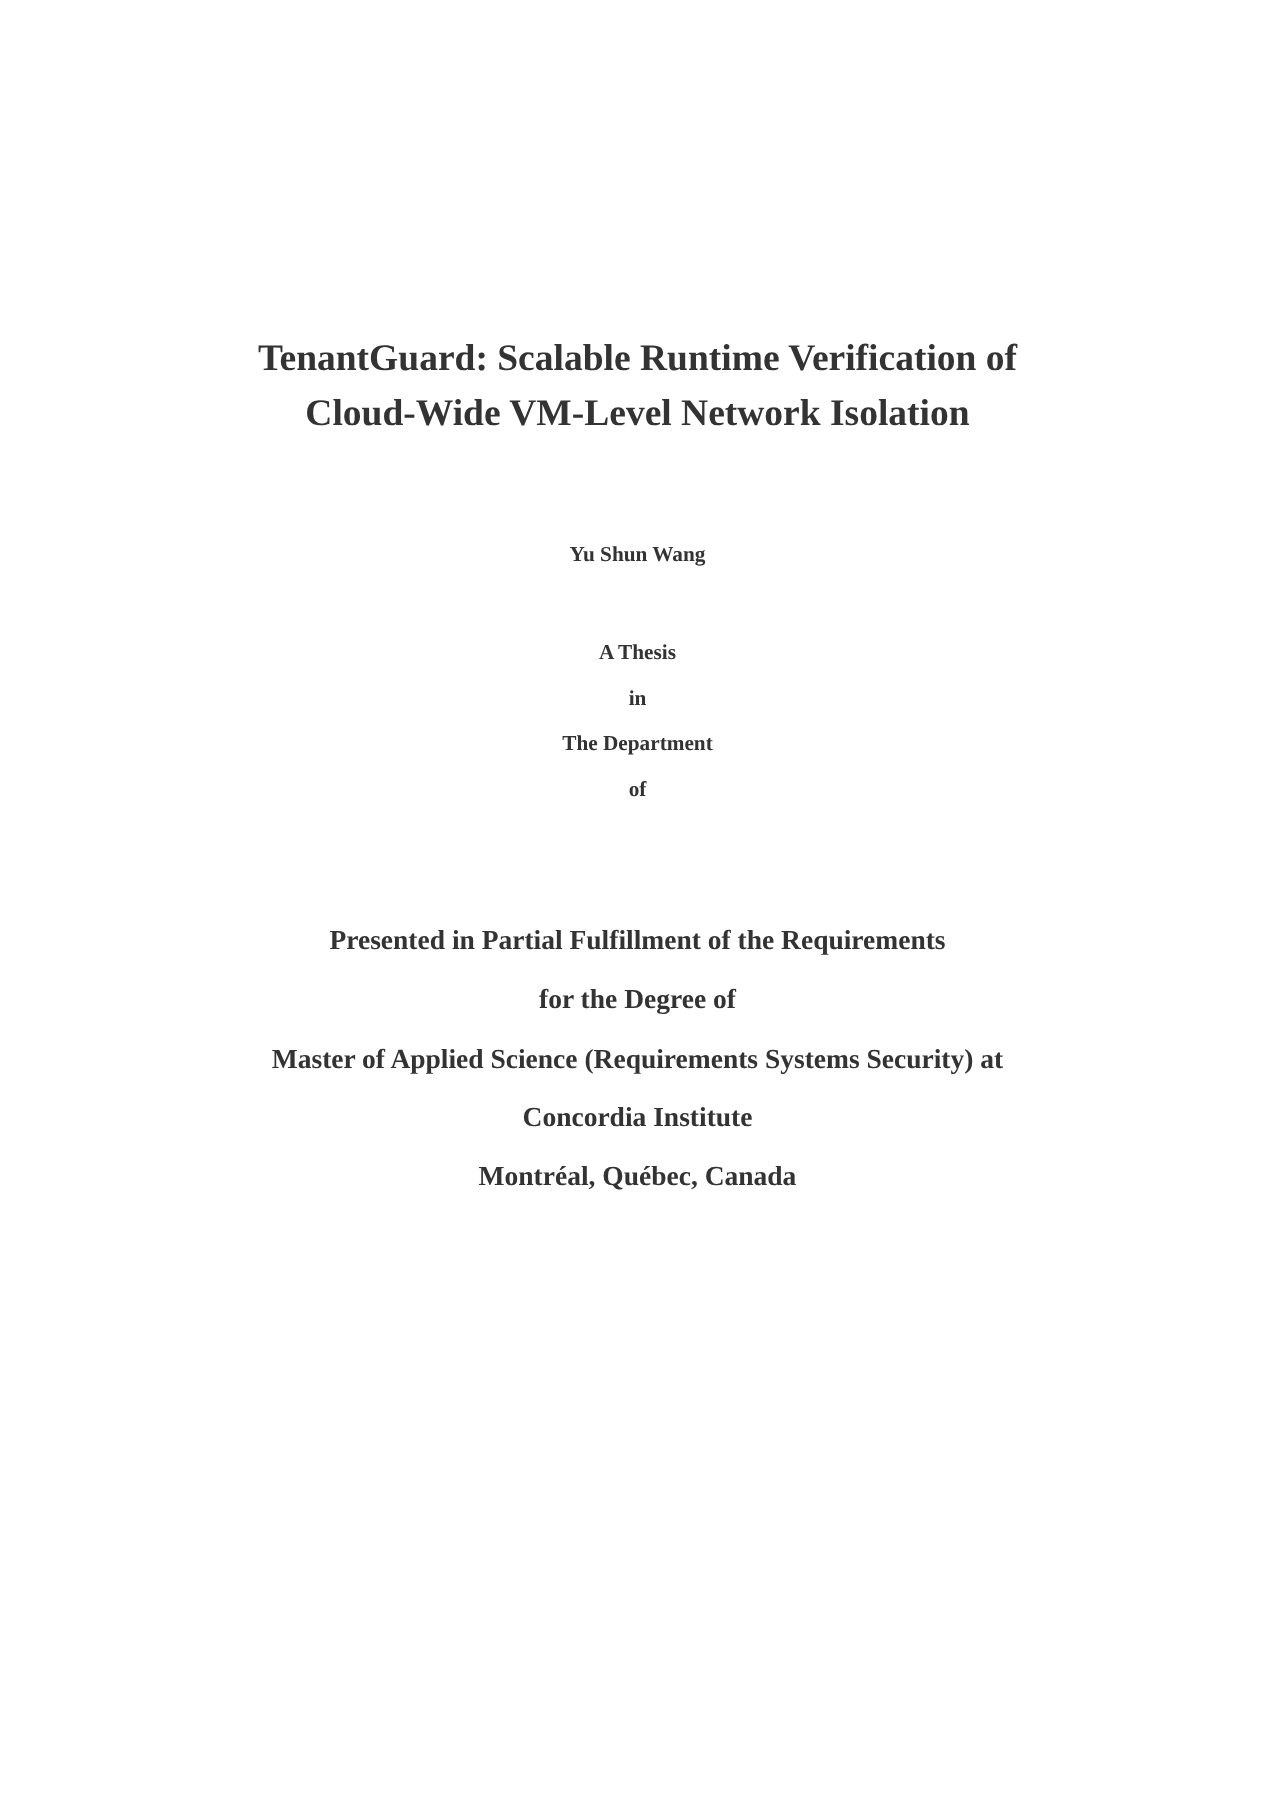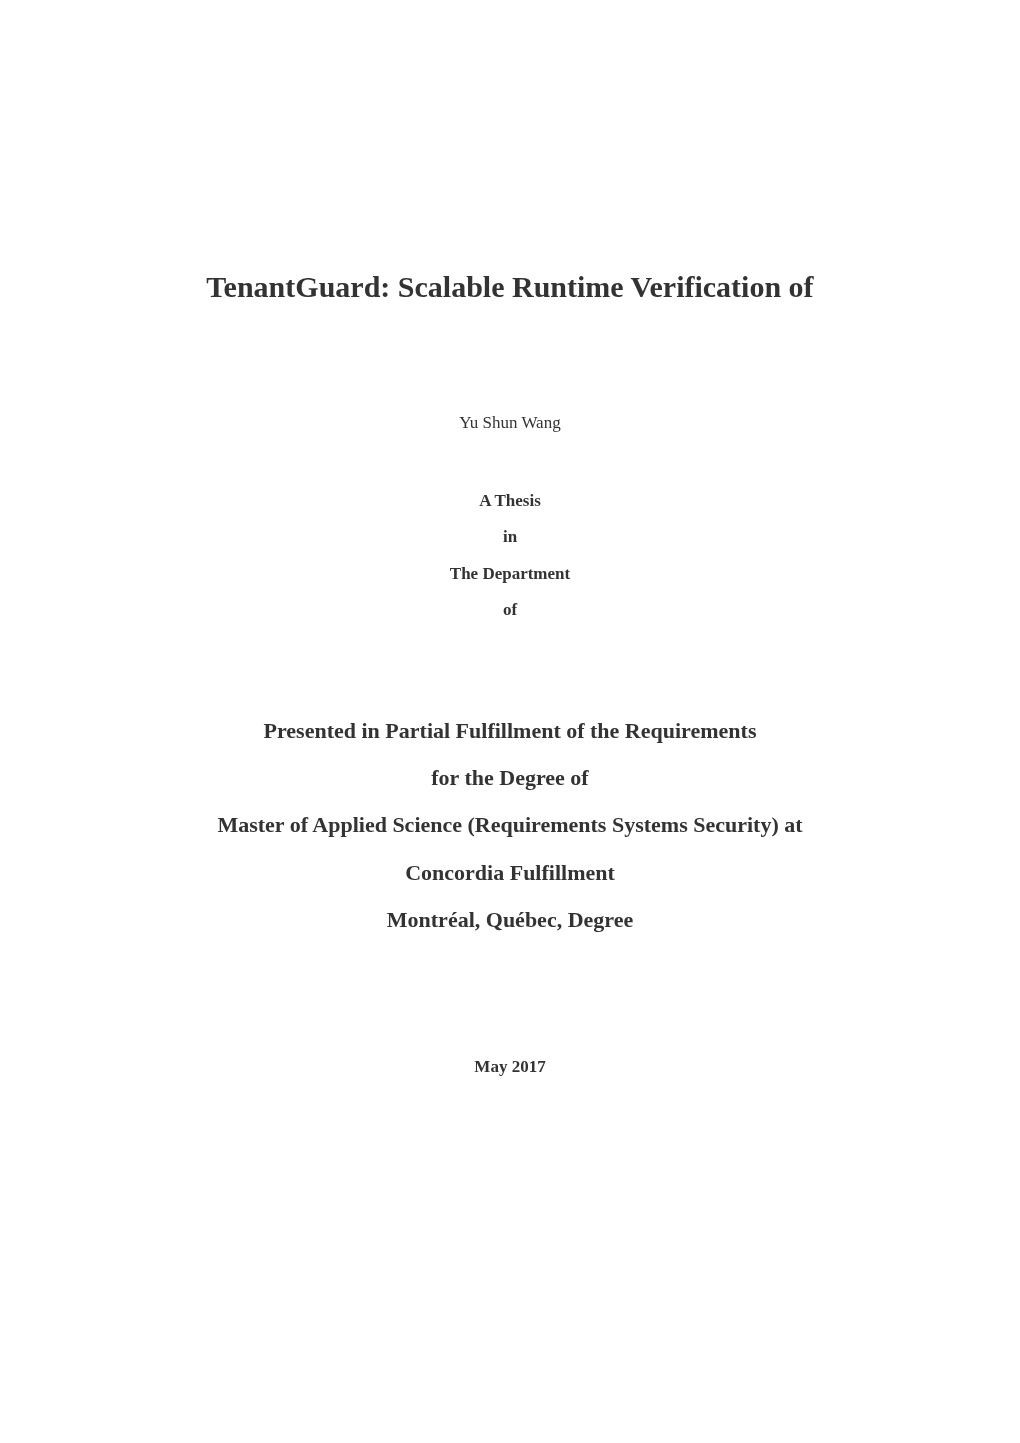--- a/index.html
+++ b/index.html
@@ -18,23 +18,23 @@
   }
   .title-block {
     padding-top: 265px;
   }
   .title-line {
     font-size: 30px;
     font-weight: bold;
     line-height: 1.45;
   }
   .author {
-    margin-top: 104px;
+    margin-top: 82px;
     font-size: 17px;
-    font-weight: normal;
+    font-weight: bold;
   }
   .thesis-block {
     margin-top: 50px;
   }
   .thesis-block div {
     font-size: 17px;
     font-weight: bold;
     line-height: 2.15;
   }
   .fulfillment-block {
@@ -68,35 +68,35 @@
     margin-right: 4px;
   }
 </style>
 </head>
 <body>
 
 <div class="page">
 
   <div class="title-block">
     <div class="title-line">TenantGuard: Scalable Runtime Verification of</div>
+    <div class="title-line">Cloud-Wide VM-Level Network Isolation</div>
   </div>
 
   <div class="author">Yu Shun Wang</div>
 
   <div class="thesis-block">
     <div>A Thesis</div>
     <div>in</div>
     <div>The Department</div>
     <div>of</div>
   </div>
 
   <div class="fulfillment-block">
     <div>Presented in Partial Fulfillment of the Requirements</div>
     <div>for the Degree of</div>
     <div>Master of Applied Science (Requirements Systems Security) at</div>
-    <div>Concordia Fulfillment</div>
-    <div>Montréal, Québec, Degree</div>
+    <div>Concordia Institute</div>
+    <div>Montréal, Québec, Canada</div>
   </div>
 
-  <div class="date">May 2017</div>
 
 
 </div>
 
 </body></html>

